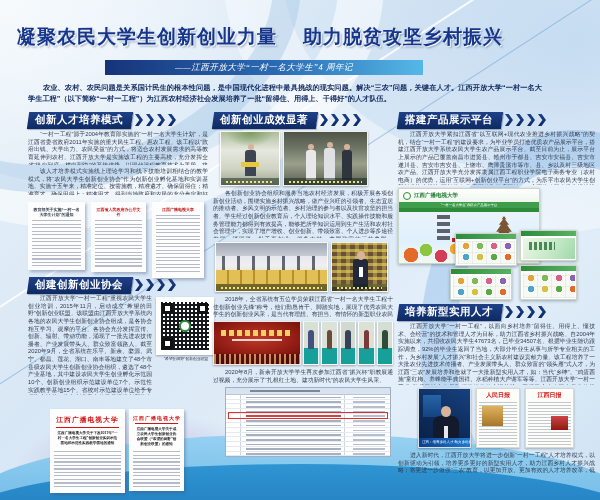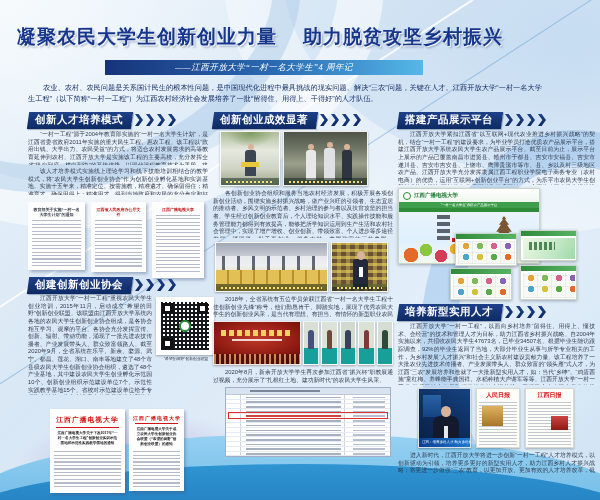--- a/index.html
+++ b/index.html
@@ -28,21 +28,21 @@
   .content >div{position:absolute;}
 
   
   .title{left:0;top:24px;width:520px;text-align:center;font-size:19px;font-weight:bold;
     color:#16368c;letter-spacing:1px;white-space:nowrap;
     text-shadow:1px 1px 0 rgba(255,255,255,.85),2px 2px 2px rgba(20,45,110,.35);}
   .title .gap{display:inline-block;width:26px;}
   .banner{left:105px;top:60px;width:318px;height:15px;line-height:15px;text-align:center;
     background:linear-gradient(90deg,#16337a 0%,#2b6cb4 55%,#55b8e8 100%);
     color:#fff;font-size:8.5px;font-style:italic;font-family:"Liberation Serif",serif;letter-spacing:.5px;}
-  .intro{left:28px;top:82px;width:514px;font-size:7.2px;font-weight:normal;color:#142d63;
+  .intro{left:28px;top:82px;width:514px;font-size:7.2px;font-weight:bold;color:#142d63;
     line-height:1.55;text-align:justify;text-indent:15px;}
 
   
   .sec-h{display:flex;align-items:center;height:16px;}
   .sec-bar{background:linear-gradient(180deg,#1e4089,#0d2a63);color:#fff;font-weight:bold;
     font-size:10.5px;letter-spacing:.5px;padding:1px 9px 2px 7px;transform:skewX(-8deg);
     box-shadow:1px 1px 1px rgba(0,20,60,.3);}
   .sec-bar span{display:inline-block;transform:skewX(8deg);white-space:nowrap;}
   .chev{width:8px;height:12px;margin-left:3px;background:linear-gradient(180deg,#1e4089,#0d2a63);
     clip-path:polygon(0 0,45% 0,100% 50%,45% 100%,0 100%,55% 50%);}

